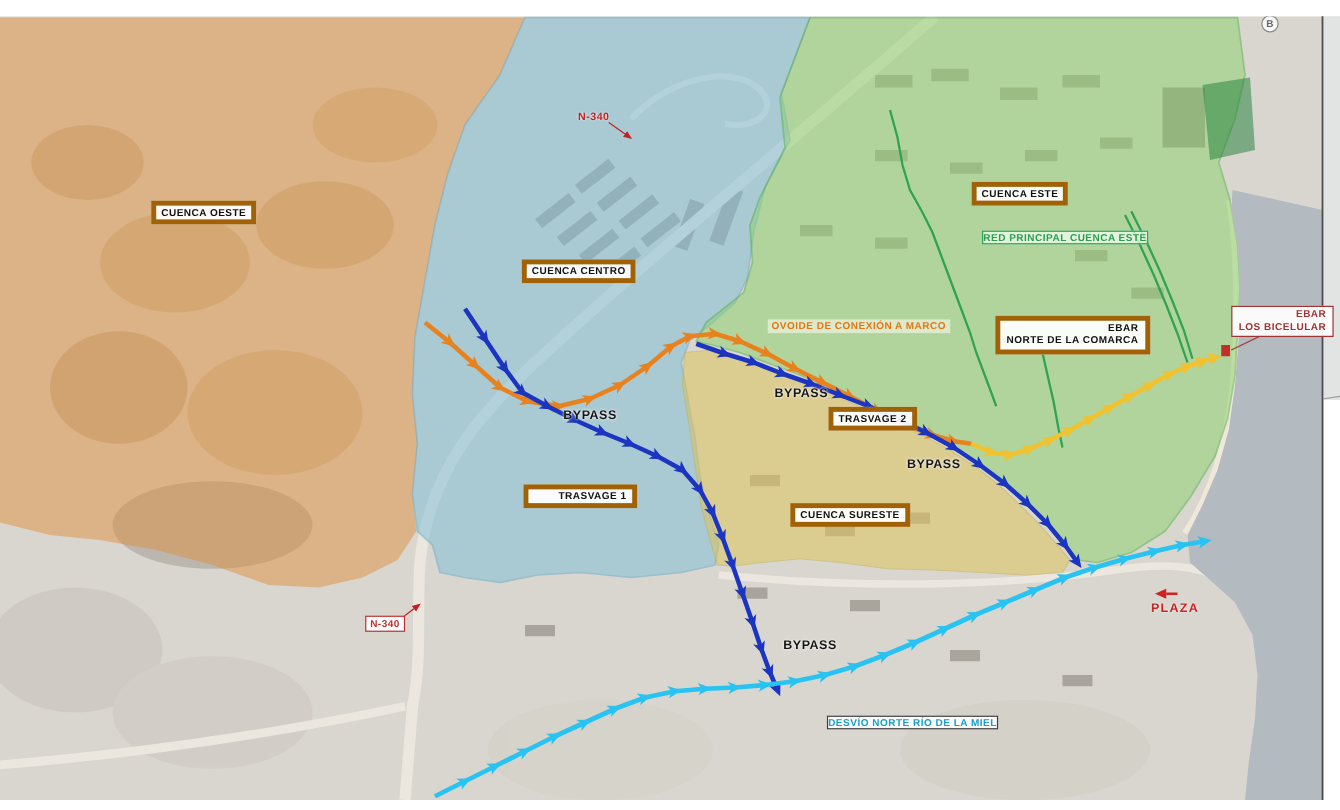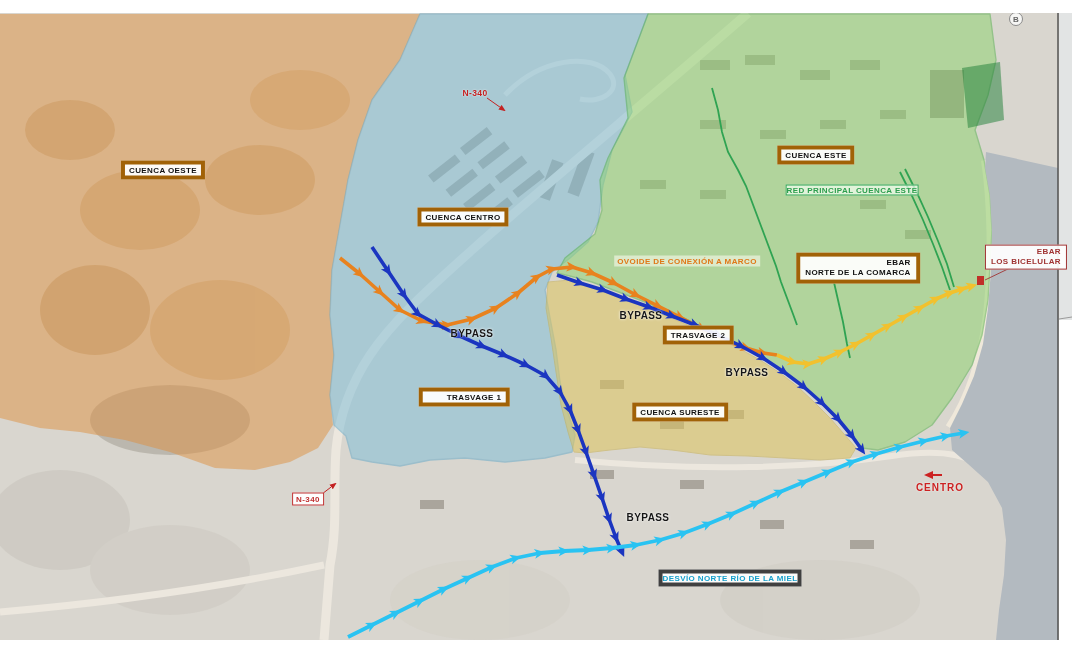--- a/index.html
+++ b/index.html
@@ -10,21 +10,21 @@
        font:bold 8px "Liberation Sans",sans-serif;letter-spacing:.4px;z-index:5;}
   .box{background:rgba(255,255,255,.93);border:4px solid #a16207;color:#111;padding:1px 4px;}
   .box2{text-align:right;line-height:1.3;padding:1px 5px;}
   .plainbold{font-size:10px;color:#151515;background:transparent;
              text-shadow:0 0 3px rgba(255,255,255,.9),0 0 1px rgba(255,255,255,.9);}
   .redtext{color:#c42222;background:transparent;font-size:8.5px;
            text-shadow:0 0 2px rgba(255,255,255,.95);}
   .redbox{background:rgba(255,255,255,.95);border:1px solid #c03030;color:#c03030;padding:1px 3px;}
   .darkredbox{background:rgba(255,255,255,.93);border:1px solid #a03434;color:#a03434;}
   .greenbox{background:rgba(244,255,242,.72);border:1px solid #2fa352;color:#2d9e4e;}
-  .cyanbox{background:rgba(255,255,255,.9);border:4px solid #404040;color:#17a0cc;}
+  .cyanbox{background:rgba(255,255,255,.9);border:1px solid #404040;color:#17a0cc;}
   .yellowbox{background:rgba(255,255,255,.85);border:1px solid #e5c335;color:#debb1e;font-size:7.5px;}
   .orangetext{color:#e07818;background:rgba(255,251,243,.55);padding:1px 3px;}
   .puerto{font-size:10px;color:#cc2222;letter-spacing:1px;background:transparent;
           text-shadow:0 0 2px rgba(255,255,255,.9);}
   .bmark{font-size:8px;color:#666;background:transparent;}
 </style>
 </head>
 <body>
 
 <div id="stage">
@@ -197,20 +197,20 @@
 <div class="lbl box" style="left:464px;top:397px;padding-left:24px;">TRASVAGE 1</div>
 <div class="lbl box" style="left:698px;top:335px;">TRASVAGE 2</div>
 
 <div class="lbl plainbold" style="left:472px;top:333px;">BYPASS</div>
 <div class="lbl plainbold" style="left:641px;top:315px;">BYPASS</div>
 <div class="lbl plainbold" style="left:747px;top:372px;">BYPASS</div>
 <div class="lbl plainbold" style="left:648px;top:517px;">BYPASS</div>
 
 <div class="lbl cyanbox" style="left:730px;top:578px;">DESVÍO NORTE RÍO DE LA MIEL</div>
 
-<div class="lbl puerto" style="left:940px;top:487px;">CENTRO</div>
+<div class="lbl puerto" style="left:940px;top:487px;">PLAZA</div>
 
 <div class="lbl redtext" style="left:475px;top:93px;">N-340</div>
 <div class="lbl redbox" style="left:308px;top:499px;">N-340</div>
 
 <div class="lbl bmark" style="left:1016px;top:19px;">B</div>
 
 </div>
 
 </body></html>

